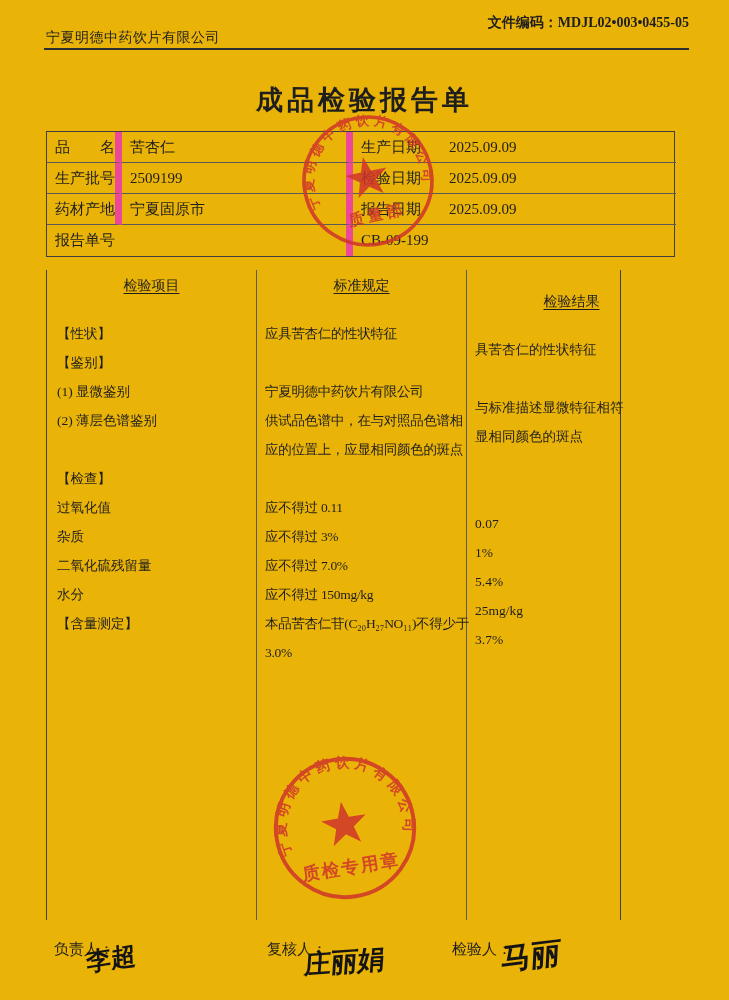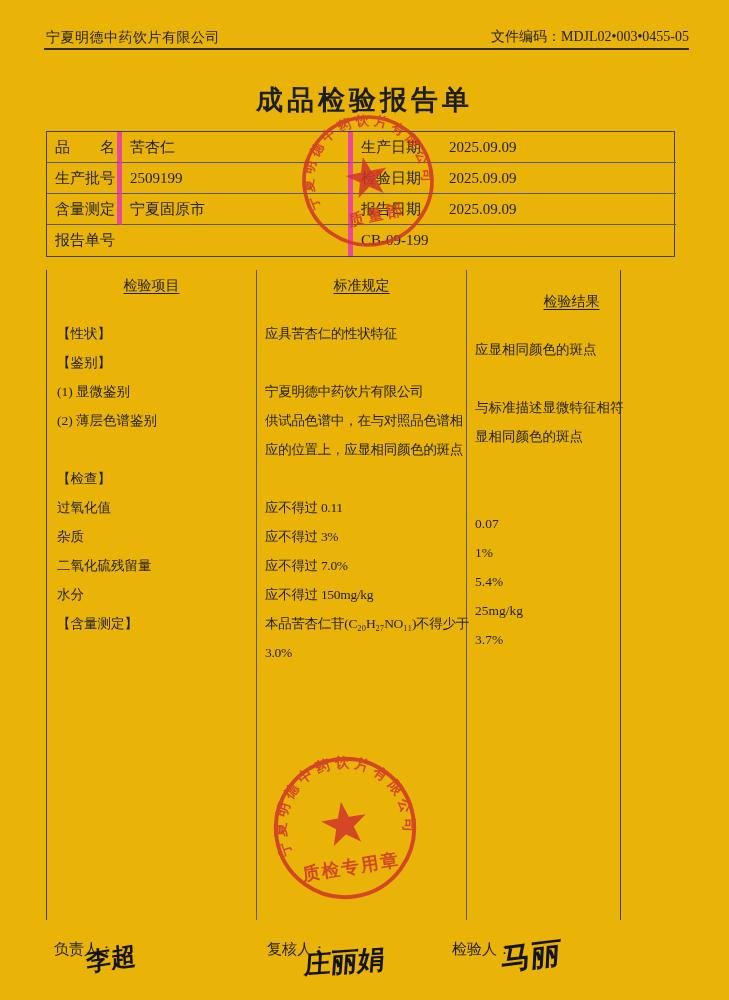--- a/index.html
+++ b/index.html
@@ -2,32 +2,32 @@
 <html><head>
 <meta charset="utf-8">
 <style>
   html,body{margin:0;padding:0;background:#ffffff;}
   .page{
     position:relative;width:729px;height:1000px;background:#eab308;
     font-family:"Liberation Serif","DejaVu Serif",serif;color:#1e1e1e;overflow:hidden;
   }
   
   .hdr-company{position:absolute;left:46px;top:29px;font-size:14px;letter-spacing:.5px;}
-  .hdr-code{position:absolute;right:40px;top:28px;font-size:14px;}
+  .hdr-code{position:absolute;right:40px;top:14px;font-size:14px;font-weight:bold;}
   .hdr-rule{position:absolute;left:44px;right:40px;top:48px;border-bottom:2px solid #2e2e2e;}
   
   .doc-title{position:absolute;left:0;top:82px;width:100%;text-align:center;
     font-size:27px;font-weight:bold;letter-spacing:4px;}
   
   .info-table{
     position:absolute;left:46px;top:131px;width:629px;
     display:grid;grid-template-columns:75px 231px 323px;grid-auto-rows:31px;
     border:1.5px solid #3f3f3f;box-sizing:border-box;font-size:15px;
   }
-  .info-table .cell{border-right:5px solid #ec4899;border-bottom:1px solid #5a5a5a;
+  .info-table .cell{border-right:7px solid #ec4899;border-bottom:1px solid #5a5a5a;
     display:flex;align-items:center;padding-left:8px;box-sizing:border-box;}
   .info-table .cell.last{border-right:none;}
   .info-table .row4{grid-column:1/3;}
   .info-table .bottom{border-bottom:none;}
   .rlabel{display:inline-block;width:88px;}
   .sp-label{letter-spacing:0;}
   
   .items-table{
     position:absolute;left:46px;top:270px;width:575px;height:650px;
     display:grid;grid-template-columns:210px 210px 209px;
@@ -81,21 +81,21 @@
         <span>2025.09.09</span>
       </div>
 
     <div class="cell">生产批号</div>
     <div class="cell">2509199</div>
     <div class="cell last">
         <span class="rlabel">检验日期</span>
         <span>2025.09.09</span>
       </div>
 
-    <div class="cell">含量测定</div>
+    <div class="cell">药材产地</div>
     <div class="cell">宁夏固原市</div>
     <div class="cell last">
         <span class="rlabel">报告日期</span>
         <span>2025.09.09</span>
       </div>
 
     <div class="cell row4 bottom">报告单号</div>
     <div class="cell last bottom">CB-09-199</div>
   </div>
 
@@ -136,21 +136,21 @@
         <div class="line">应不得过 150mg/kg</div>
         <div class="line">本品苦杏仁苷(C₂₀H₂₇NO₁₁)不得少于</div>
         <div class="line">3.0%</div>
       </div>
     </div>
     <div class="col col-res last">
       <div class="col-header">
           <span>检验结果</span>
         </div>
       <div class="col-body">
-        <div class="line">应显相同颜色的斑点</div>
+        <div class="line">具苦杏仁的性状特征</div>
         <div class="line"></div>
         <div class="line">与标准描述显微特征相符</div>
         <div class="line">显相同颜色的斑点</div>
         <div class="line"></div>
         <div class="line"></div>
         <div class="line">0.07</div>
         <div class="line">1%</div>
         <div class="line">5.4%</div>
         <div class="line">25mg/kg</div>
         <div class="line">3.7%</div>

